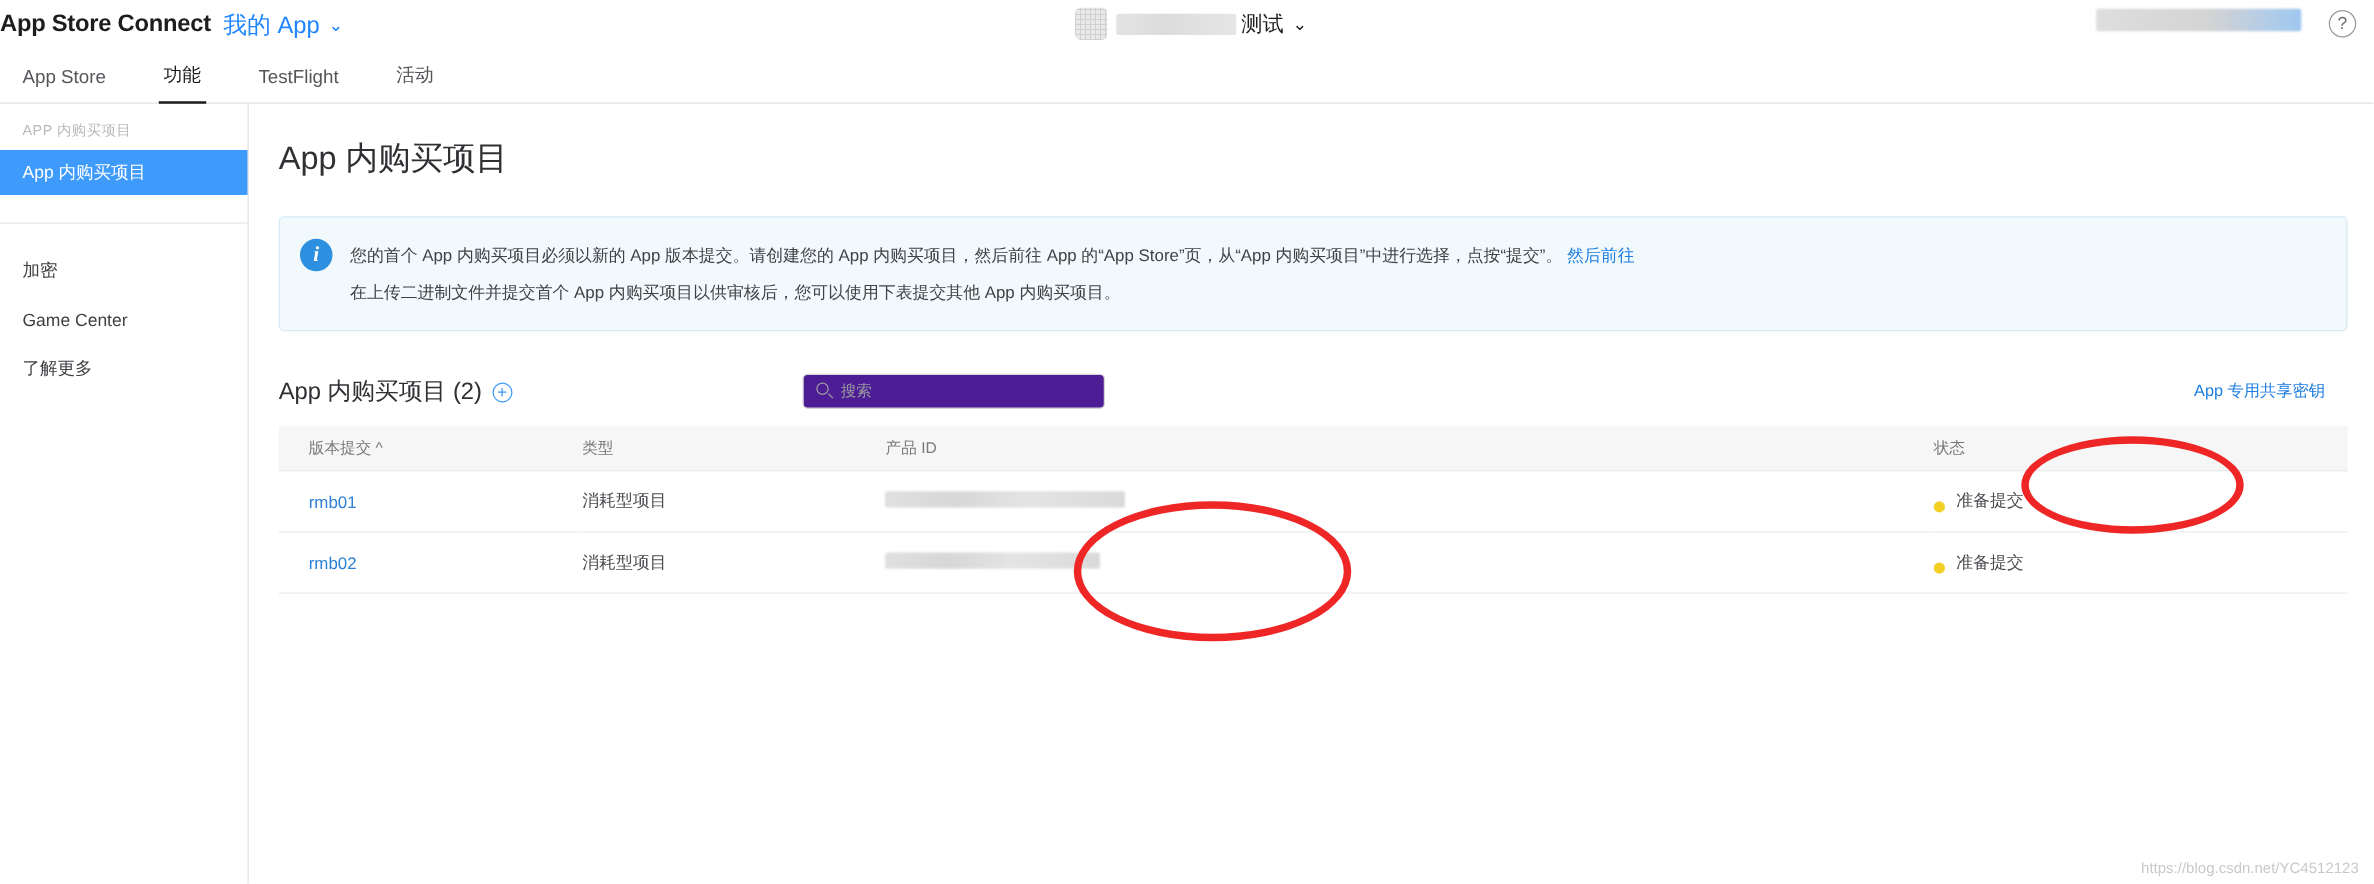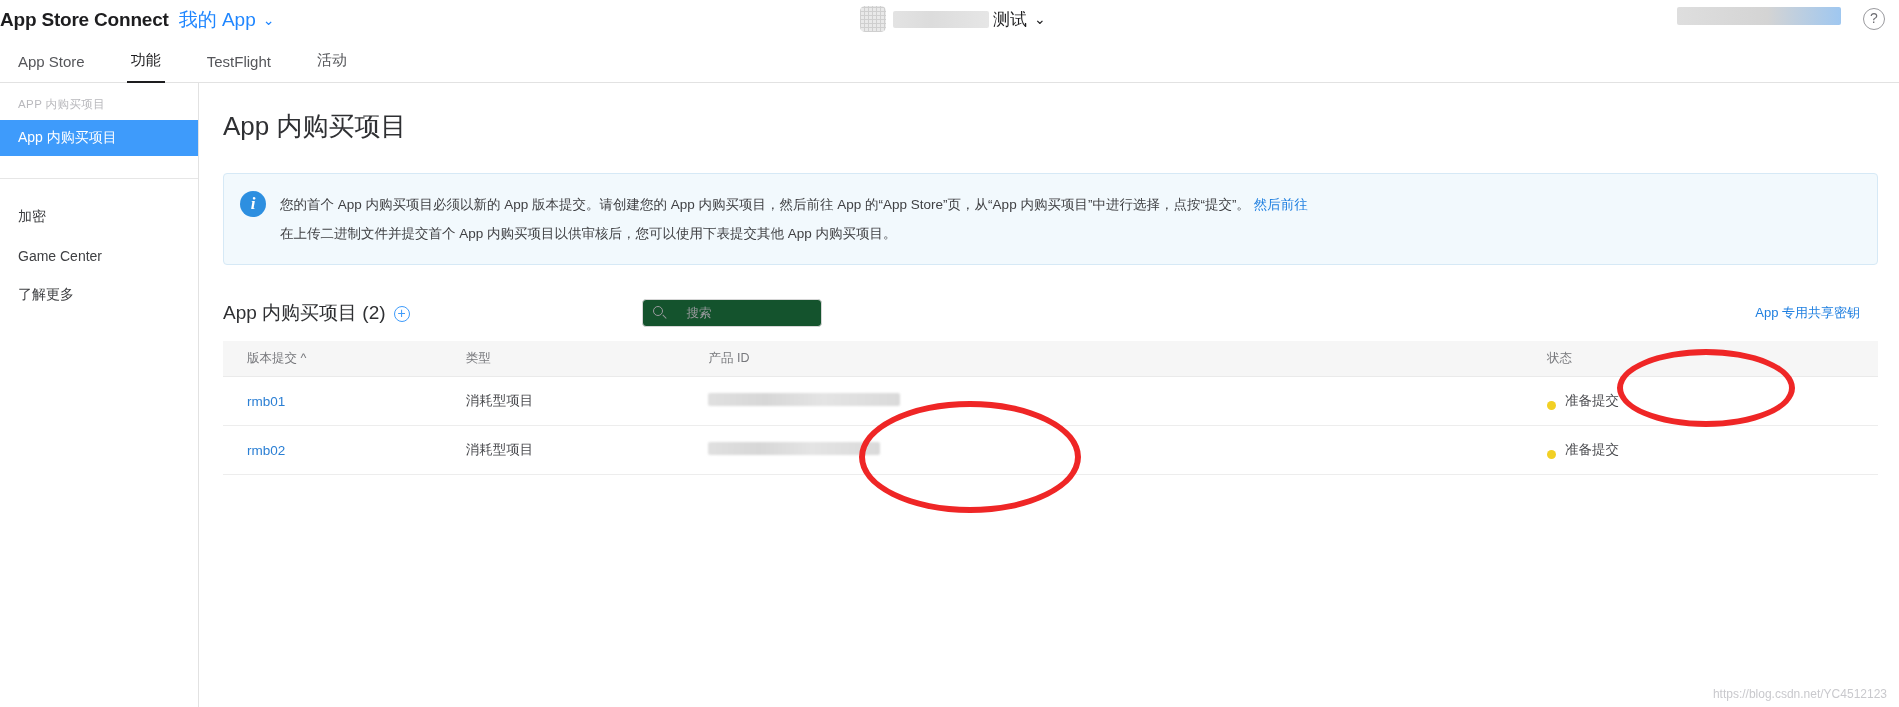--- a/index.html
+++ b/index.html
@@ -220,27 +220,27 @@
     line-height: 13px;
     text-align: center;
     margin-left: 8px;
     transform: translateY(1px);
   }
   .search-wrap {
     margin-left: 232px;
     position: relative;
   }
   .search-box {
-    width: 180px; height: 28px;
+    width: 242px; height: 28px;
     border: 1px solid #d6d6d6;
     border-radius: 4px;
-    background: #14532d;
+    background: #4c1d95;
     display: flex;
     align-items: center;
-    padding-left: 44px;
+    padding-left: 30px;
     font-size: 12.5px;
     color: #9b9b9f;
   }
   .mag {
     position: absolute;
     left: 11px; top: 7px;
     width: 10px; height: 10px;
     border: 1.3px solid #9b9b9f;
     border-radius: 50%;
   }

